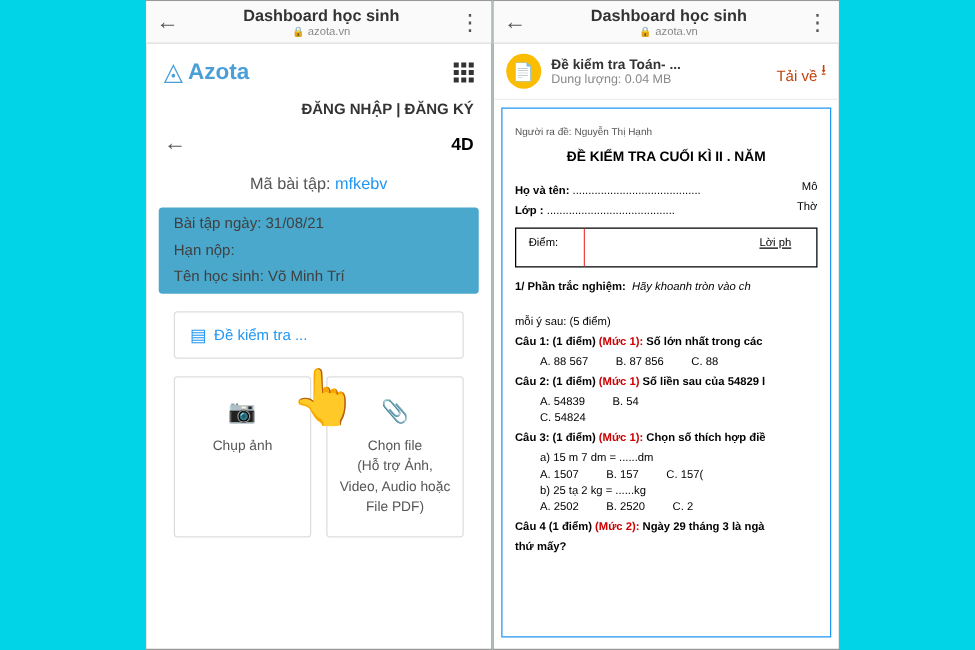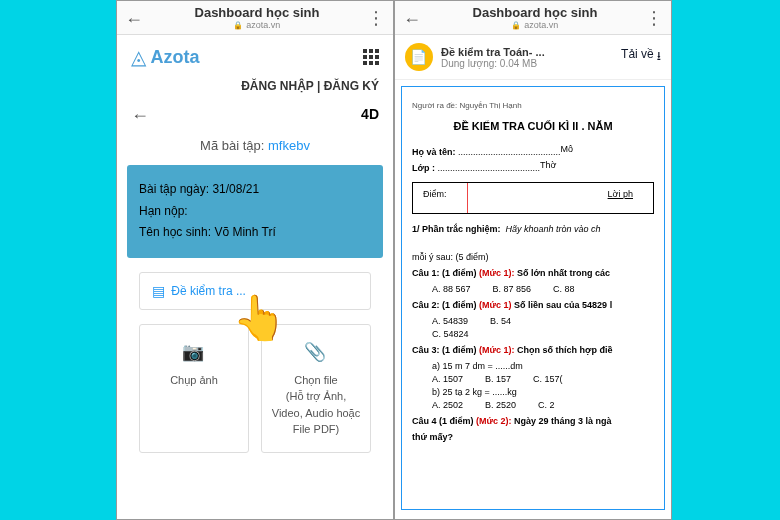--- a/index.html
+++ b/index.html
@@ -20,46 +20,46 @@
 .logo-mark{color:#4a9fd8;font-size:20px}
 .logo-text{color:#4a9fd8;font-size:18px;font-weight:600}
 .apps-icon{display:grid;grid-template-columns:repeat(3,4px);grid-template-rows:repeat(3,4px);gap:2px}
 .apps-icon span{background:#333;width:4px;height:4px}
 .auth-row{text-align:right;padding:0 14px 6px;font-size:12px;font-weight:bold;color:#333}
 .back-row{display:flex;align-items:center;justify-content:space-between;padding:4px 14px 8px}
 .back2{font-size:18px;color:#555}
 .class-label{font-size:14px;font-weight:bold}
 .code-row{text-align:center;padding:6px 0;font-size:13px;color:#555}
 .code-link{color:#2196f3}
-.info-card{background:#4aa8cc;color:#000000;margin:6px 10px;padding:14px 12px;border-radius:3px;font-size:12px;line-height:1.8}
+.info-card{background:#4aa8cc;color:#404040;margin:6px 10px;padding:2px 12px;border-radius:3px;font-size:12px;line-height:1.8}
 .exam-box{border:1px solid #ddd;margin:14px 22px;padding:10px 12px;font-size:12px;color:#2196f3;display:flex;align-items:center;gap:6px;border-radius:3px}
 .doc-icon{color:#2196f3;font-size:14px}
 .action-row{display:flex;gap:12px;padding:0 22px}
 .action-card{flex:1;border:1px solid #ddd;border-radius:3px;padding:14px 8px;text-align:center;font-size:11px;color:#555;line-height:1.5}
 .action-icon{font-size:18px;color:#888;display:block;margin-bottom:6px}
 .pointer{position:absolute;left:232px;top:292px;font-size:44px;z-index:10;pointer-events:none}
 .download-bar{display:flex;align-items:center;padding:8px 10px;gap:8px;border-bottom:1px solid #eee}
 .dl-icon{width:28px;height:28px;background:#fbbc04;border-radius:50%;display:flex;align-items:center;justify-content:center;color:#fff;font-size:14px}
 .dl-info{flex:1;font-size:11px}
 .dl-title{font-weight:bold;color:#333}
 .dl-size{color:#888;font-size:10px}
-.dl-action{color:#0f172a;font-size:12px;display:flex;align-items:flex-start;gap:3px}
+.dl-action{color:#c2410c;font-size:12px;display:flex;align-items:flex-end;gap:3px}
 .doc-view{border:1px solid #2196f3;margin:6px;padding:14px 10px;font-size:9px;color:#000;height:calc(100% - 60px);overflow:hidden}
 .doc-author{font-size:8px;color:#555;margin-bottom:10px}
 .doc-title{text-align:center;font-weight:bold;font-size:11px;margin-bottom:12px}
 .doc-field{margin:3px 0;white-space:nowrap}
 .doc-table{border:1px solid #000;margin:6px 0 10px;display:flex}
 .doc-table-cell{padding:6px 20px 14px 10px;font-size:9px}
 .doc-table-cell:first-child{border-right:1px solid #ef4444;}
 .doc-section{margin:8px 0 18px;font-size:9px}
 .doc-q{margin:6px 0;font-size:9px}
 .red{color:#c00}
 .doc-opts{display:flex;gap:22px;padding-left:20px;font-size:9px;margin:3px 0}
 .underline{text-decoration:underline}
-.floaty{display:flex;}
+.floaty{display:flex;justify-content:space-between}
 </style>
 </head>
 <body>
 
 <div class="phone phone-left">
   <div class="browser-bar">
     <span class="back-arrow">←</span>
     <div class="url-area">
       <div class="page-title">Dashboard học sinh</div>
       <div class="url-text"><span class="lock">🔒</span> <span>azota.vn</span></div>

